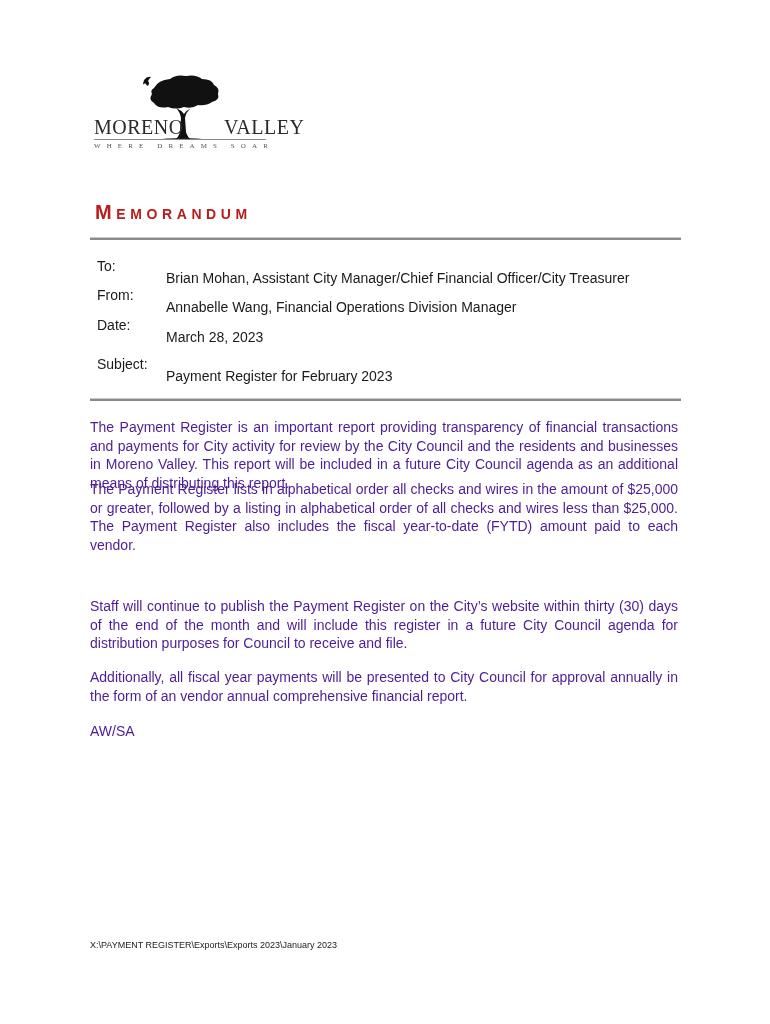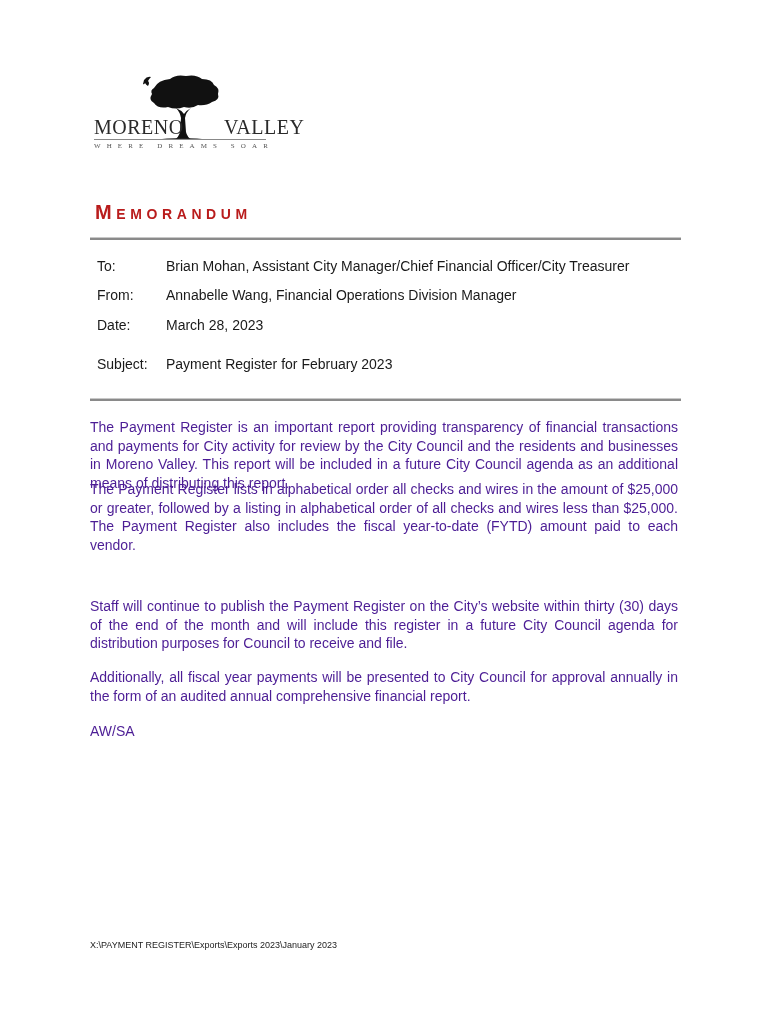--- a/index.html
+++ b/index.html
@@ -86,21 +86,21 @@
     .rule.top { top: 237px; }
     .rule.bottom { top: 398px; }
     .hdr-row {
       position: absolute;
       left: 97px;
       font-size: 14px;
       color: #1a1a1a;
       white-space: nowrap;
     }
     .hdr-label { position: absolute; left: 0; top: 0; }
-    .hdr-value { position: absolute; left: 69px; top: 0; }
+    .hdr-value { position: absolute; left: 69px; top: 12px; }
     .body-text {
       position: absolute;
       left: 90px;
       width: 588px;
       font-size: 14px;
       line-height: 18.6px;
       text-align: justify;
       color: #4c1d95;
       margin: 0;
     }
@@ -159,16 +159,16 @@
 <div class="hdr-row" style="top:356px;">
   <span class="hdr-label">Subject:</span>
   <span class="hdr-value">Payment Register for February 2023</span>
 </div>
 
 <div class="rule bottom"></div>
 
 <p class="body-text" style="top:418px;">The Payment Register is an important report providing transparency of financial transactions and payments for City activity for review by the City Council and the residents and businesses in Moreno Valley.  This report will be included in a future City Council agenda as an additional means of distributing this report.</p>
 <p class="body-text" style="top:480px;">The Payment Register lists in alphabetical order all checks and wires in the amount of $25,000 or greater, followed by a listing in alphabetical order of all checks and wires less than $25,000.  The Payment Register also includes the fiscal year-to-date (FYTD) amount paid to each vendor.</p>
 <p class="body-text" style="top:597px;">Staff will continue to publish the Payment Register on the City’s website within thirty (30) days of the end of the month and will include this register in a future City Council agenda for distribution purposes for Council to receive and file.</p>
-<p class="body-text" style="top:668px;">Additionally, all fiscal year payments will be presented to City Council for approval annually in the form of an audited annual comprehensive financial report.</p>
+<p class="body-text" style="top:668px;">Additionally, all fiscal year payments will be presented to City Council for approval annually in the form of an vendor annual comprehensive financial report.</p>
 <p class="body-text" style="top:722px;">AW/SA</p>
 
 <div class="footer-path">X:\PAYMENT REGISTER\Exports\Exports 2023\January 2023</div>
 
 </body></html>

